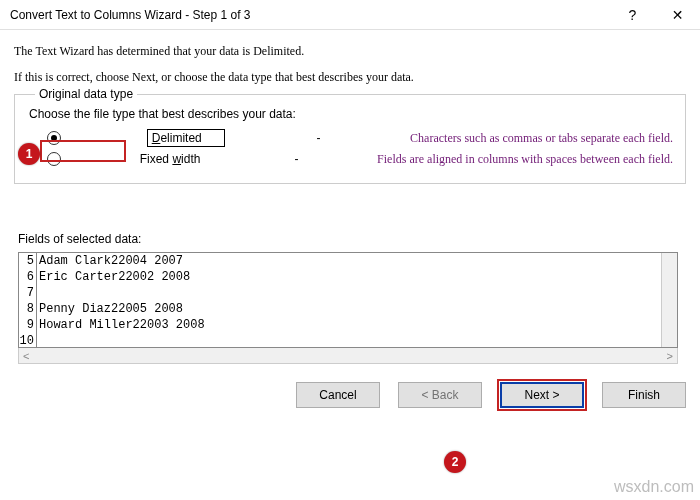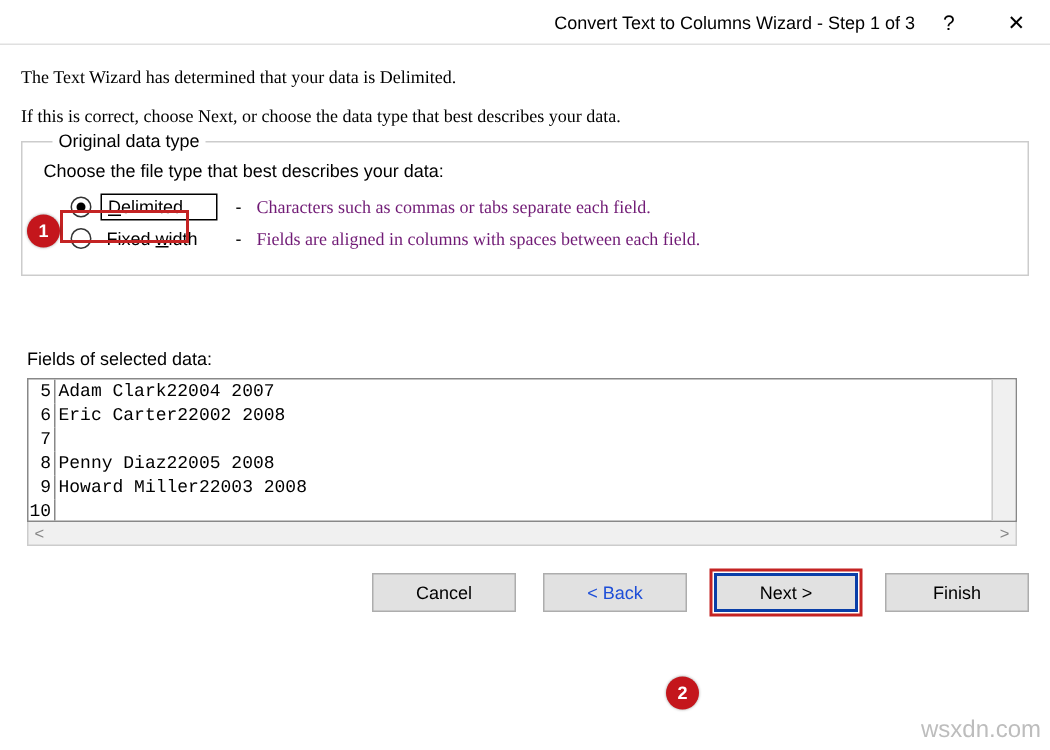--- a/index.html
+++ b/index.html
@@ -15,21 +15,21 @@
     position: relative;
   }
   .titlebar {
     display: flex;
     align-items: center;
     height: 30px;
     padding: 0 0 0 10px;
     border-bottom: 1px solid #e0e0e0;
     background: #fff;
   }
-  .titlebar .title { flex: 1; font-size: 12px; text-align: right; }
+  .titlebar .title { flex: 1; font-size: 12px; }
   .titlebar .winbtn {
     width: 45px; height: 30px;
     display: flex; align-items: center; justify-content: center;
     font-size: 14px; color: #000;
   }
   .content {
     padding: 8px 14px 0 14px;
   }
   .intro { margin: 4px 0 8px 0; line-height: 1.5; font-family: Liberation Serif, serif; }
   .fieldset {
@@ -43,21 +43,22 @@
     top: -8px; left: 20px;
     background: #fff;
     padding: 0 4px;
     font-size: 12px;
   }
   .choose-label { margin: 2px 0 8px 2px; }
   .radio-row {
     display: flex;
     align-items: center;
     margin: 4px 0 4px 20px;
-    gap: 6px;
+    gap: 20px;
+    justify-content: space-between;
   }
   .radio-outer {
     width: 14px; height: 14px;
     border: 1px solid #333;
     border-radius: 50%;
     display: flex; align-items: center; justify-content: center;
     background: #fff;
   }
   .radio-inner {
     width: 6px; height: 6px; border-radius: 50%;
@@ -120,30 +121,30 @@
     font-size: 11px;
   }
   .button-row {
     display: flex;
     justify-content: flex-end;
     gap: 18px;
     margin: 18px 14px 0 0;
     position: relative;
   }
   .btn {
-    width: 96px;
+    width: 84px;
     height: 26px;
     background: #e1e1e1;
     border: 1px solid #adadad;
     display: flex;
     align-items: center;
     justify-content: center;
     font-size: 12px;
   }
-  .btn.disabled { color: #1d4ed8; }
+  .btn.disabled { color: #737373; }
   .btn.primary {
     border: 2px solid #0a3ea8;
     outline: 2px solid #c42323;
     outline-offset: 1px;
   }
   .marker {
     position: absolute;
     width: 22px; height: 22px;
     border-radius: 50%;
     background: #c4161c;

